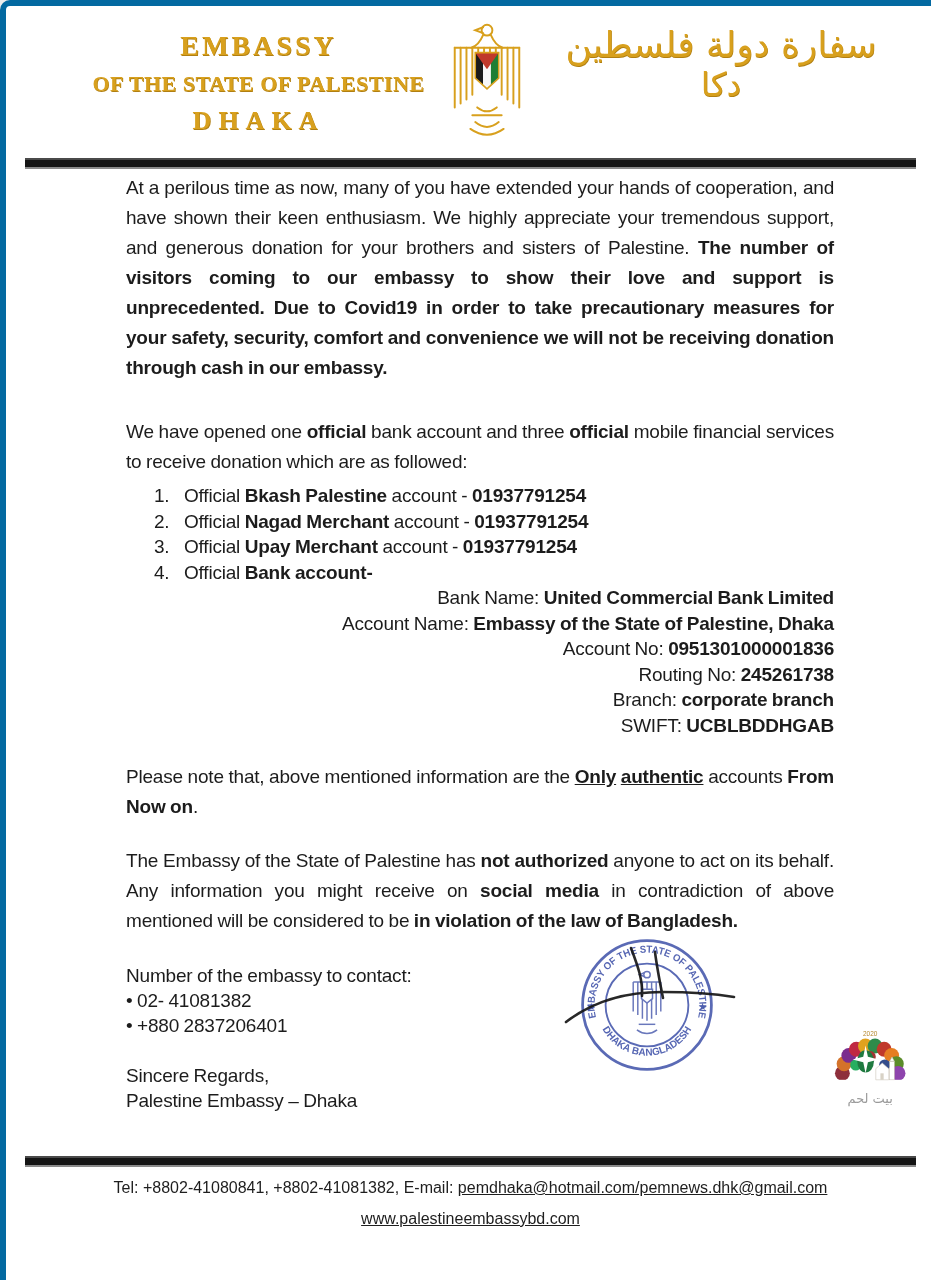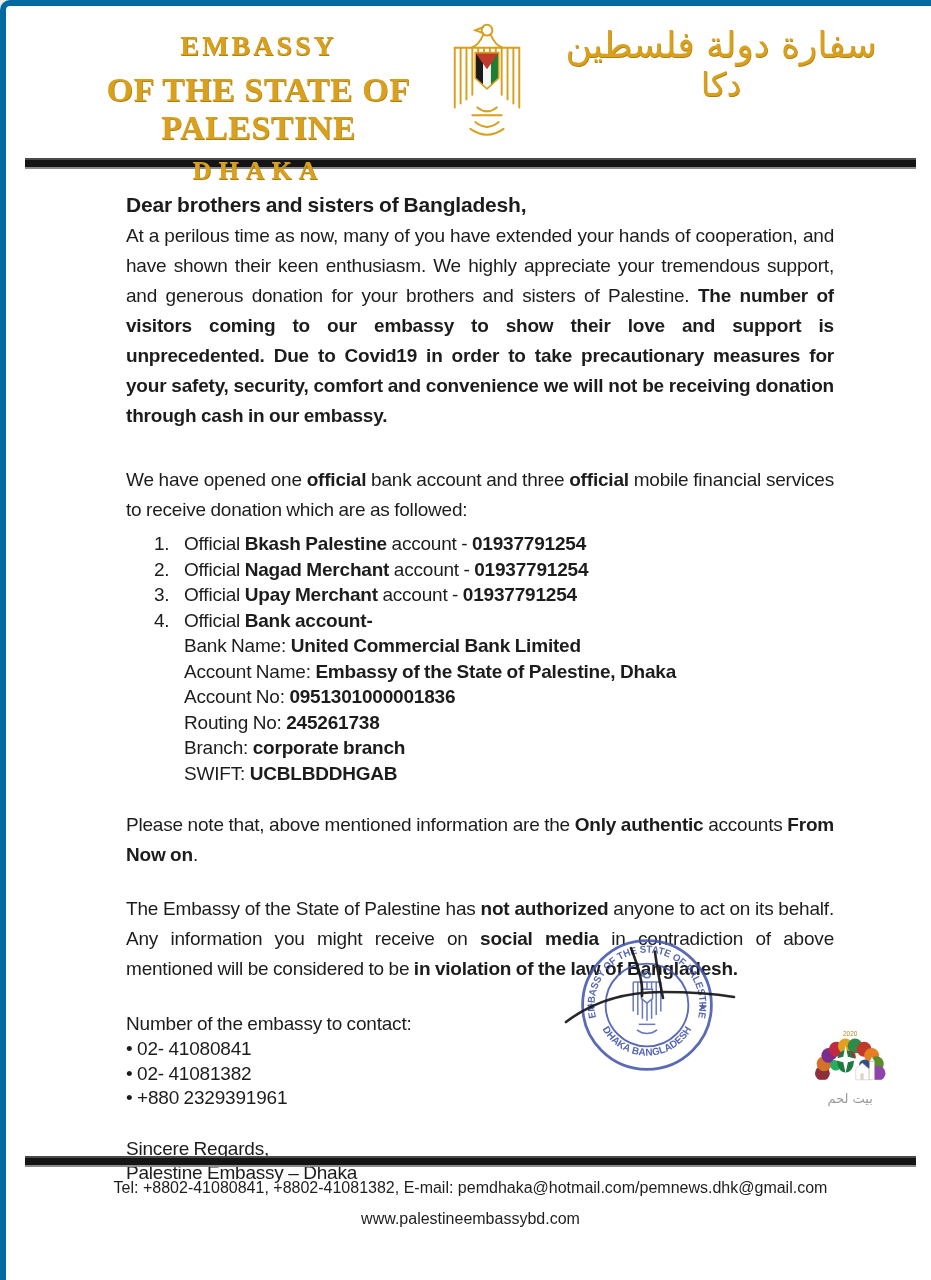--- a/index.html
+++ b/index.html
@@ -9,53 +9,53 @@
     font-family:"Liberation Sans",sans-serif;color:#1c1c1c;
   }
   
   .header{position:relative;height:150px;}
   .org{
     position:absolute;left:55px;top:24px;width:395px;text-align:center;
     font-family:"Liberation Serif",serif;font-weight:bold;color:#d8a01d;
     text-shadow:0.6px 0.9px 0 #b07f12;
   }
   .org .l1{font-size:28px;letter-spacing:3px;}
-  .org .l2{font-size:34px;margin-top:9px;letter-spacing:0.5px;}
+  .org .l2{font-size:22px;margin-top:9px;letter-spacing:0.5px;}
   .org .l3{font-size:26px;margin-top:9px;letter-spacing:7px;}
   .emblem{position:absolute;left:437px;top:8px;width:88px;height:134px;}
   .arabic{
     position:absolute;left:540px;top:16px;width:350px;text-align:center;
     color:#d8a01d;font-family:"DejaVu Sans",sans-serif;font-weight:normal;
     text-shadow:0.5px 0.7px 0 #b07f12;
   }
   .ar1{font-size:36px;line-height:1.25;}
   .ar2{font-size:33px;line-height:1.1;}
   .rule{height:7px;background:#141414;border-top:2px solid #4a4a4a;border-bottom:2px solid #8a8a8a;margin:0 19px;}
   .rule-top{margin-top:2px;}
   
   main{margin:0 101px 0 120px;font-size:19px;letter-spacing:-0.2px;word-spacing:-0.5px;}
   .salutation{font-size:21px;font-weight:700;margin:24px 0 0;}
   .para{margin:0;text-align:justify;line-height:30px;}
   .mt1{margin-top:4px;}
   .intro{margin-top:34px;}
   .list{margin-top:6px;}
   .acc-row{display:flex;line-height:25.5px;}
   .acc-row .num{width:30px;margin-left:28px;flex:none;}
-  .bank{margin-left:58px;line-height:25.5px;}
+  .bank{margin-left:58px;line-height:25.5px;text-align:right;}
   .note{margin-top:24px;line-height:30px;}
   .warn{margin-top:24px;}
   .contact{margin-top:26px;line-height:24.5px;}
   .contact .heading{line-height:27px;}
   .closing{margin-top:26px;line-height:24.5px;}
   .b{font-weight:700;}
-  .u{}
+  .u{text-decoration:underline;}
   
   .stamp{position:absolute;left:572px;top:930px;width:138px;height:138px;}
   .sig{position:absolute;left:518px;top:916px;width:242px;height:182px;pointer-events:none;}
-  .beth{position:absolute;left:796px;top:1016px;width:102px;height:98px;}
+  .beth{position:absolute;left:816px;top:1016px;width:102px;height:98px;}
   
   .footer-rule{position:absolute;left:19px;right:19px;top:1150px;height:7px;background:#141414;border-top:2px solid #4a4a4a;border-bottom:2px solid #8a8a8a;}
   .footer{position:absolute;left:0;right:0;top:1166px;text-align:center;font-size:16px;line-height:31px;color:#1e1e1e;}
 </style>
 </head>
 <body>
 
 <div class="page">
 
   <header class="header">
@@ -96,21 +96,20 @@
     <div class="arabic">
       <div class="ar1" dir="rtl">سفارة دولة فلسطين</div>
       <div class="ar2" dir="rtl">دكا</div>
     </div>
   </header>
 
   <div class="rule rule-top"></div>
 
   <main>
 
-    <h1 class="salutation">Dear brothers and sisters of Bangladesh,</h1>
 
     <p class="para mt1"><span>At a perilous time as now, many of you have extended your hands of cooperation, and have shown their keen enthusiasm. We highly appreciate your tremendous support, and generous donation for your brothers and sisters of Palestine. </span><span class="b">The number of visitors coming to our embassy to show their love and support is unprecedented. Due to Covid19 in order to take precautionary measures for your safety, security, comfort and convenience we will not be receiving donation through cash in our embassy.</span></p>
 
     <p class="para intro"><span>We have opened one </span><span class="b">official</span><span> bank account and three </span><span class="b">official</span><span> mobile financial services to receive donation which are as followed:</span></p>
 
     <div class="list">
       <div class="acc-row">
         <span class="num">1.</span>
         <span><span>Official </span><span class="b">Bkash Palestine</span><span> account - </span><span class="b">01937791254</span></span>
       </div>
@@ -136,23 +135,22 @@
       <div><span>Branch: </span><span class="b">corporate branch</span></div>
       <div><span>SWIFT: </span><span class="b">UCBLBDDHGAB</span></div>
     </div>
 
     <p class="para note"><span>Please note that, above mentioned information are the </span><span class="b u">Only</span><span> </span><span class="b u">authentic</span><span> accounts </span><span class="b">From Now on</span><span>.</span></p>
 
     <p class="para warn"><span>The Embassy of the State of Palestine has </span><span class="b">not authorized</span><span> anyone to act on its behalf. Any information you might receive on </span><span class="b">social media</span><span> in contradiction of above mentioned will be considered to be </span><span class="b">in violation of the law of Bangladesh.</span></p>
 
     <div class="contact">
       <div class="heading">Number of the embassy to contact:</div>
-      <div>• 02- 41080841</div>
       <div>• 02- 41081382</div>
-      <div>• +880 2329391961</div>
+      <div>• +880 2837206401</div>
     </div>
 
     <div class="closing">
       <div>Sincere Regards,</div>
       <div>Palestine Embassy – Dhaka</div>
     </div>
   </main>
 
   <div class="stamp">
     <svg viewBox="0 0 150 150" width="138" height="138">

